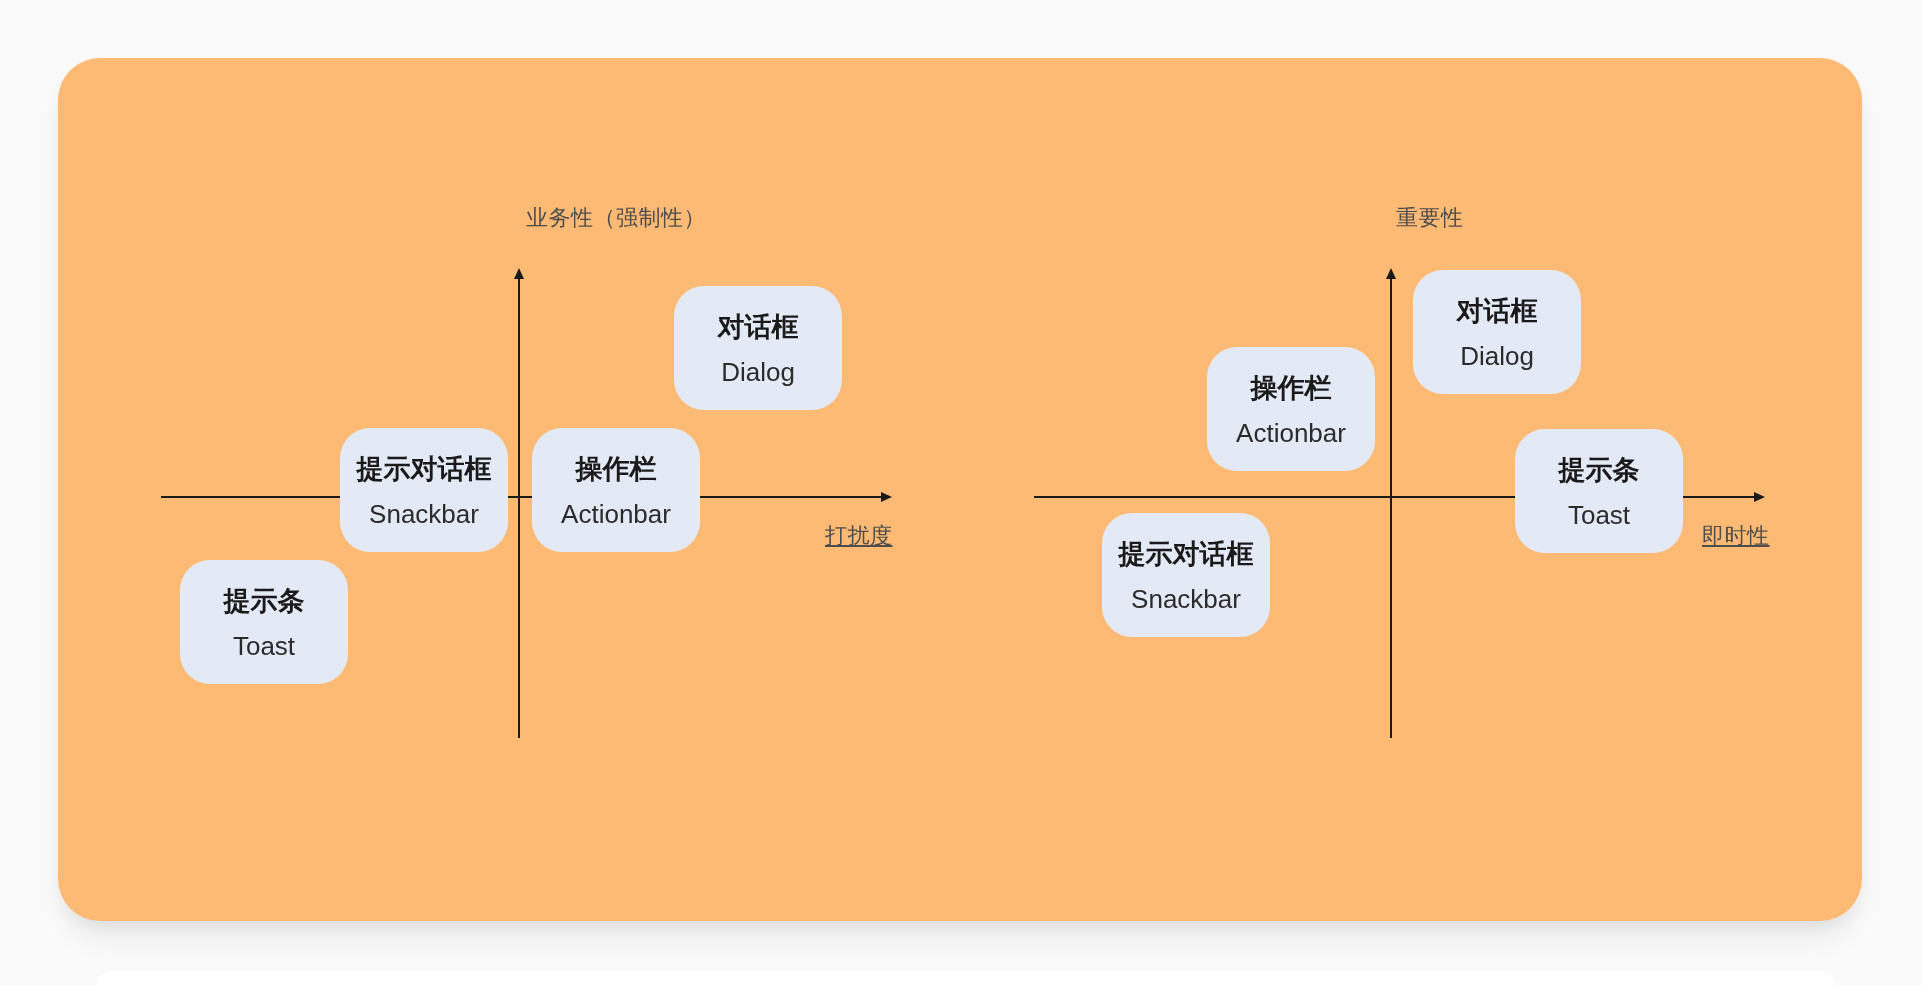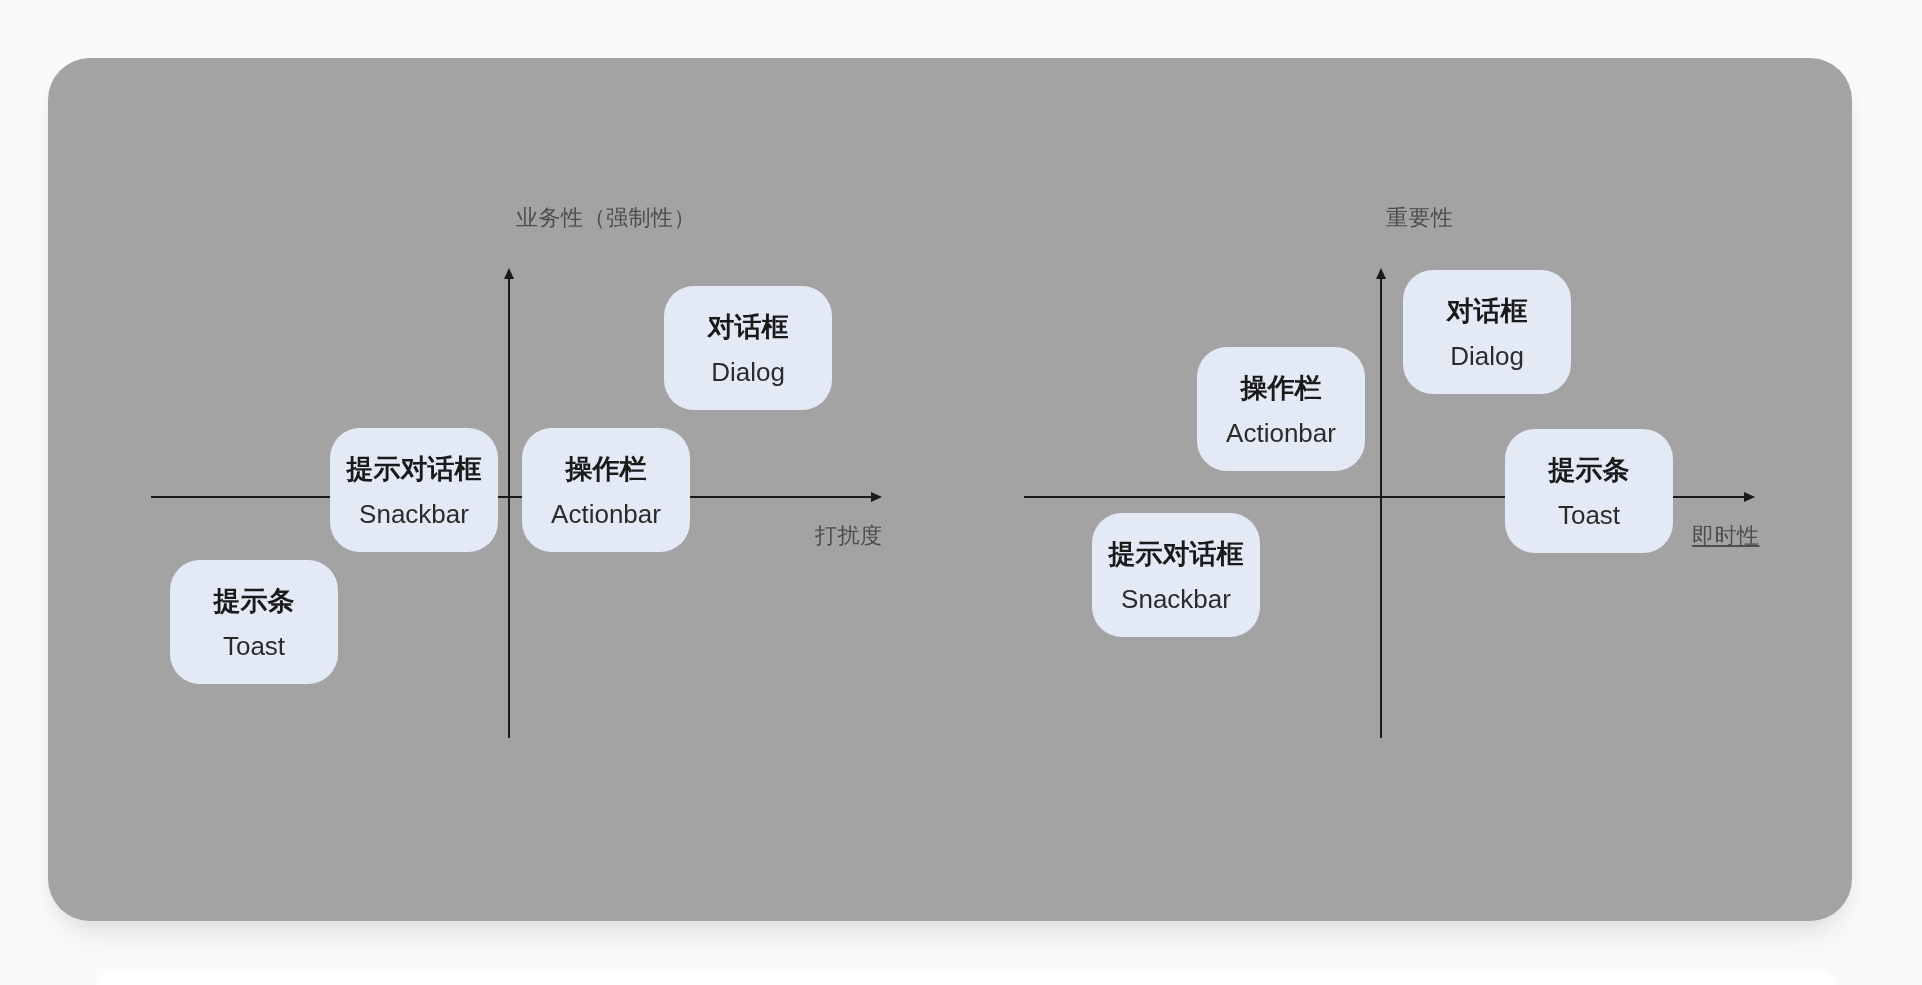--- a/index.html
+++ b/index.html
@@ -5,23 +5,23 @@
   * { margin: 0; padding: 0; box-sizing: border-box; }
   html, body { width: 1922px; height: 985px; overflow: hidden; }
   body {
     background: #fafafa;
     font-family: "Liberation Sans", "DejaVu Sans", sans-serif;
   }
   .page { position: relative; width: 1922px; height: 985px; }
 
   .card {
     position: absolute;
-    left: 48px; top: 58px;
+    left: 58px; top: 58px;
     width: 1804px; height: 863px;
-    background: #a3a3a3;
+    background: #fdba74;
     border-radius: 42px;
     box-shadow: 0 22px 34px -12px rgba(0,0,0,0.10), 0 6px 14px rgba(0,0,0,0.04);
   }
 
   .peek-card {
     position: absolute;
     left: 96px; top: 971px;
     width: 1740px; height: 20px;
     background: #ffffff;
     border-radius: 16px 16px 0 0;
@@ -84,21 +84,21 @@
     color: #2b2b2b;
     white-space: nowrap;
   }
 
   
   .l-yaxis   { left: 460px;  top: 220px; }
   .l-yarrow  { left: 456px;  top: 210px; }
   .l-xaxis   { left: 103px;  top: 438px; }
   .l-xarrow  { left: 823px;  top: 434px; }
   .l-ylabel  { left: 468px;  top: 145px; }
-  .l-xlabel  { left: 767px;  top: 463px; }
+  .l-xlabel  { left: 767px;  top: 463px; text-decoration: underline; }
   .l-dialog    { left: 616px; top: 228px; }
   .l-snackbar  { left: 282px; top: 370px; }
   .l-actionbar { left: 474px; top: 370px; }
   .l-toast     { left: 122px; top: 502px; }
 
   
   .r-yaxis   { left: 1332px; top: 220px; }
   .r-yarrow  { left: 1328px; top: 210px; }
   .r-xaxis   { left: 976px;  top: 438px; }
   .r-xarrow  { left: 1696px; top: 434px; }

